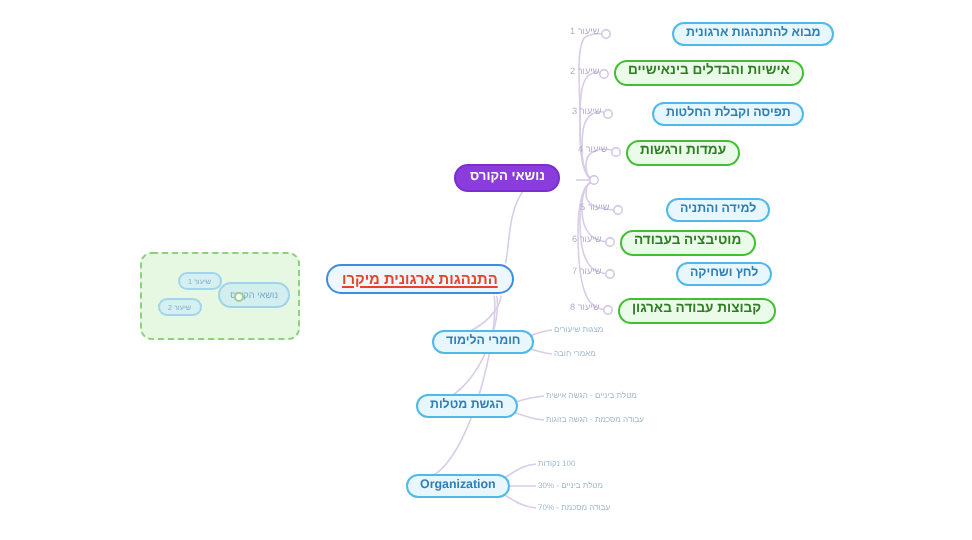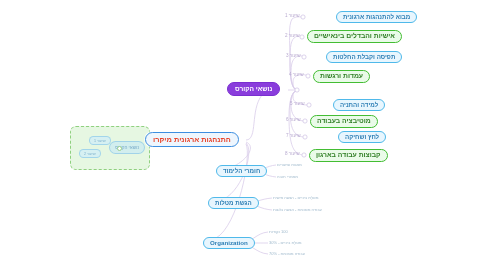--- a/index.html
+++ b/index.html
@@ -170,21 +170,21 @@
     </g>
   </svg>
 
   <div class="ghost">
     <div class="g-node g-main">נושאי הקורס</div>
     <div class="g-node g-s1">שיעור 1</div>
     <div class="g-node g-s2">שיעור 2</div>
     <div class="dot" style="left:46px;top:19px;"></div>
   </div>
 
-  <div class="node root" style="left:145px;top:132px;">התנהגות ארגונית מיקרו</div>
+  <div class="node root" style="left:163px;top:132px;text-decoration:underline;">התנהגות ארגונית מיקרו</div>
 
   <div class="node purple" style="left:227px;top:82px;">נושאי הקורס</div>
 
   <div class="caption" style="left:285px;top:14px;">שיעור 1</div>
   <div class="caption" style="left:285px;top:34px;">שיעור 2</div>
   <div class="caption" style="left:286px;top:54px;">שיעור 3</div>
   <div class="caption" style="left:289px;top:73px;">שיעור 4</div>
   <div class="caption" style="left:290px;top:102px;">שיעור 5</div>
   <div class="caption" style="left:286px;top:118px;">שיעור 6</div>
   <div class="caption" style="left:286px;top:134px;">שיעור 7</div>

